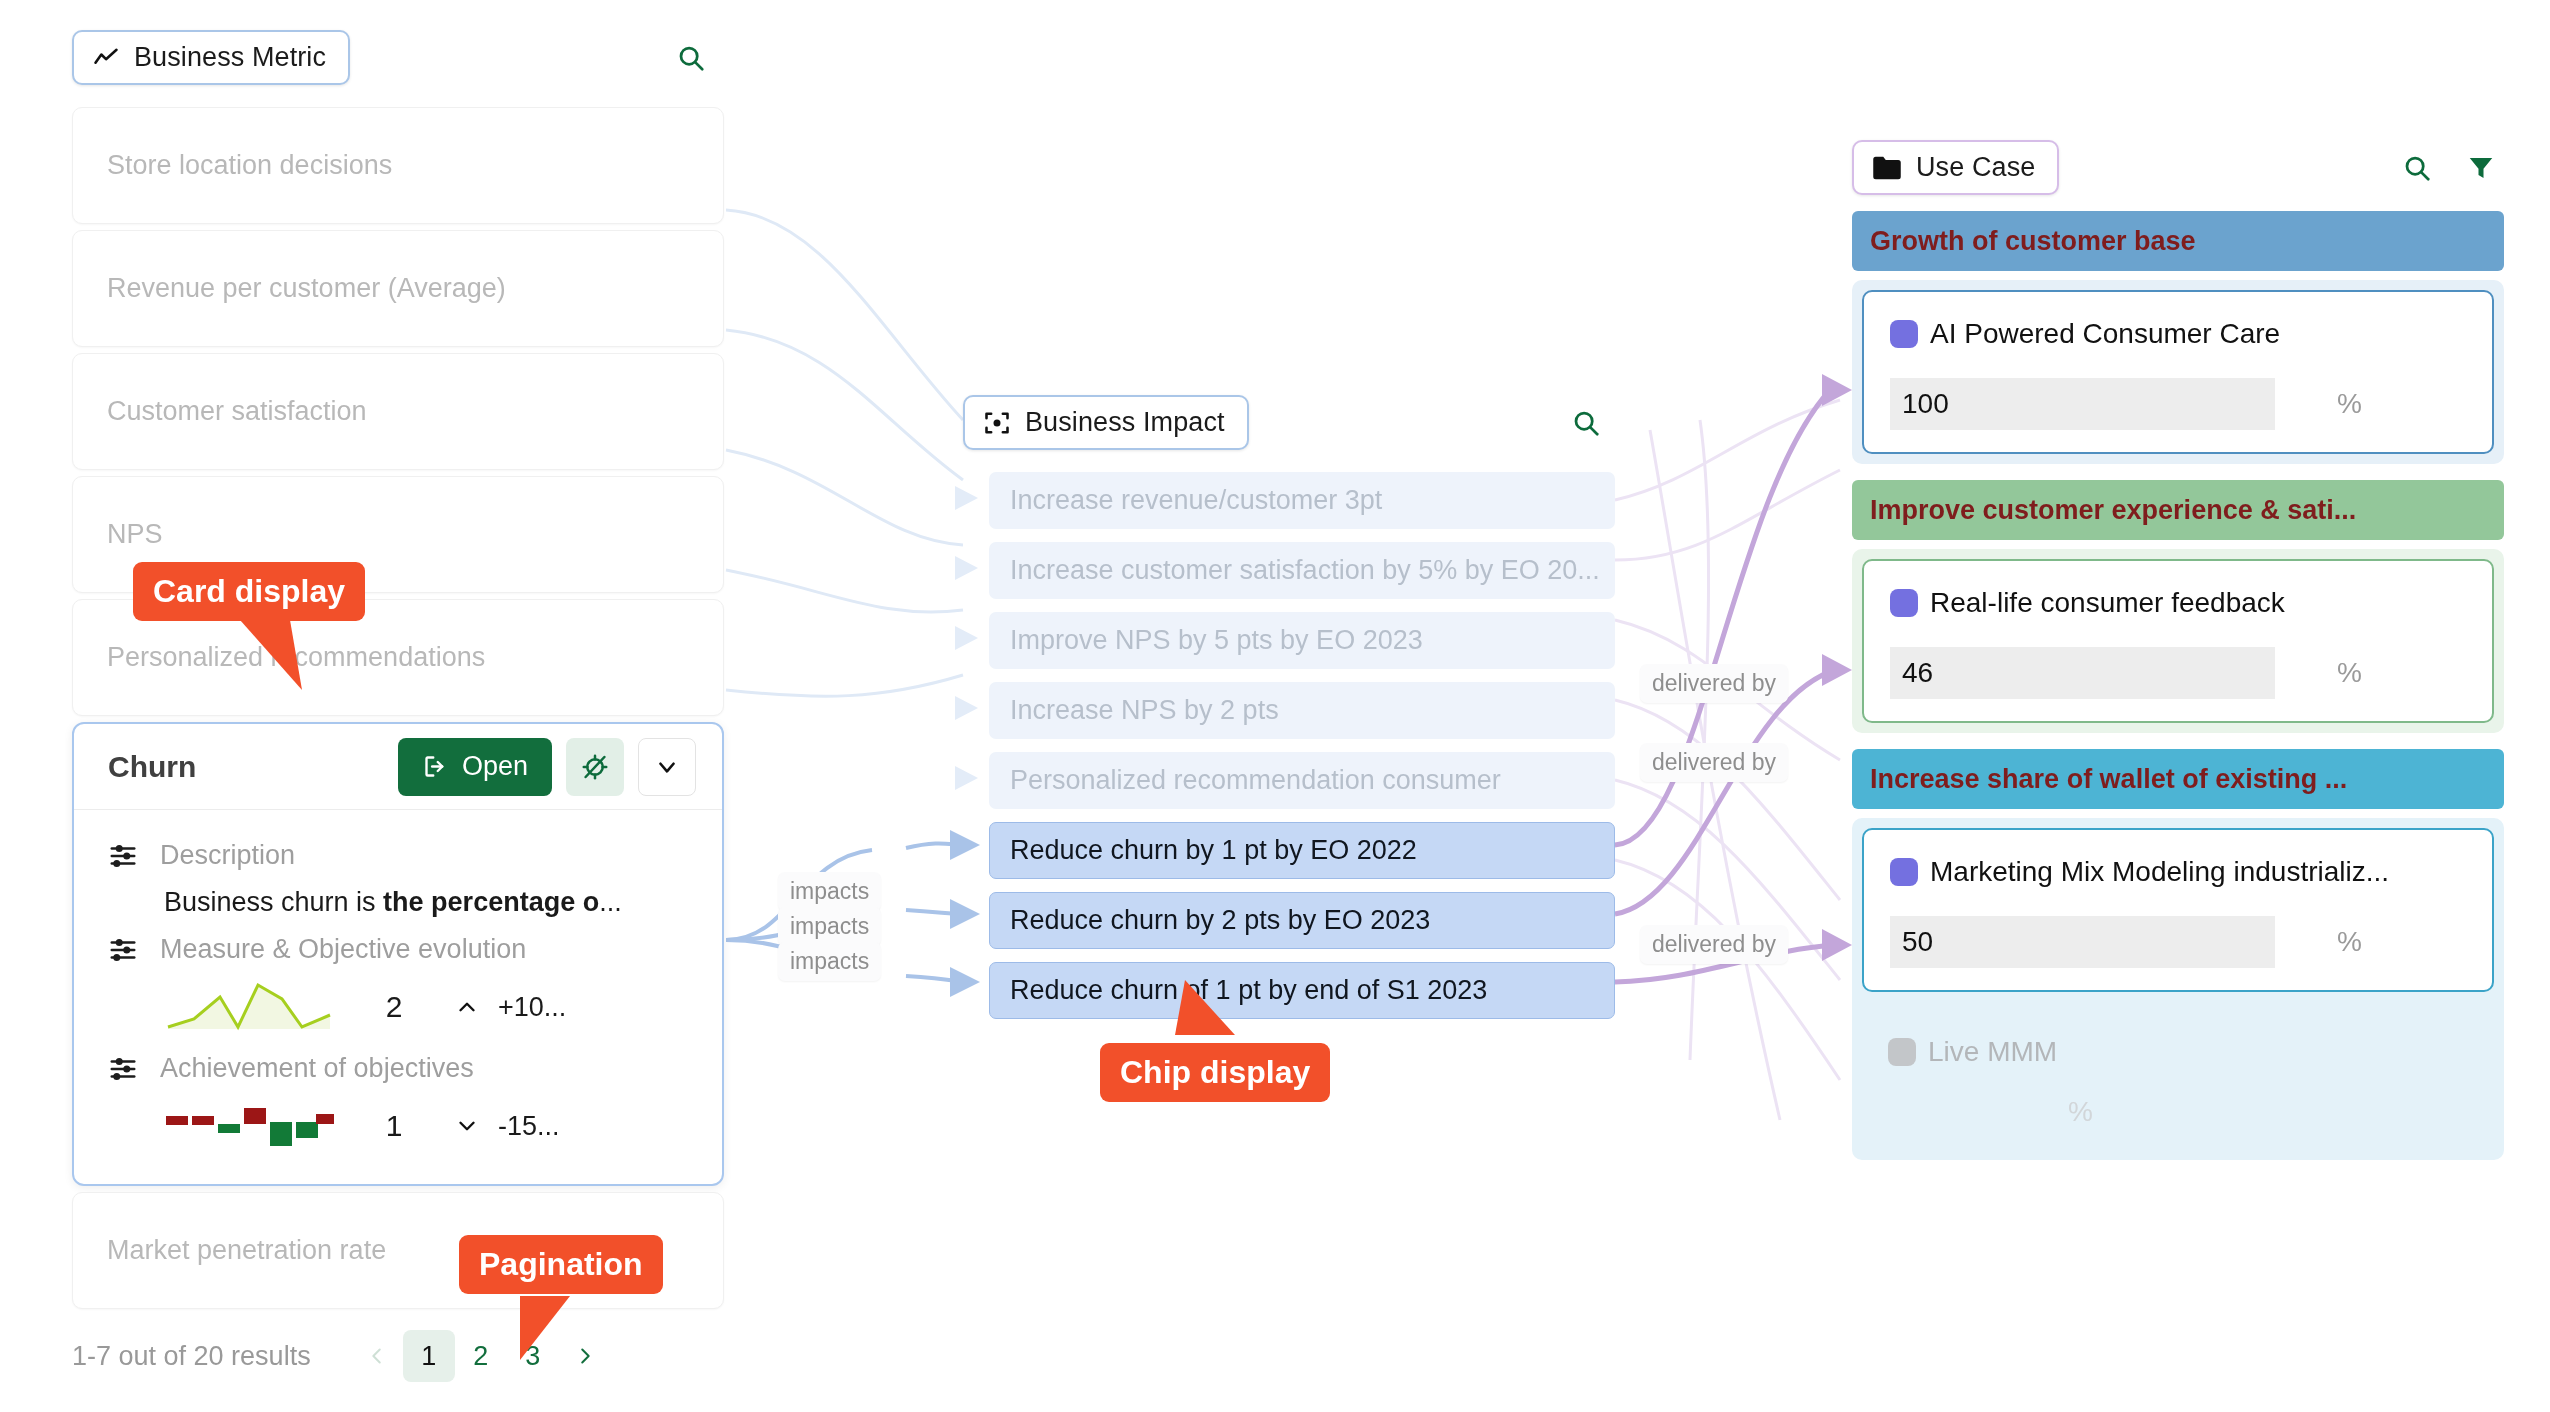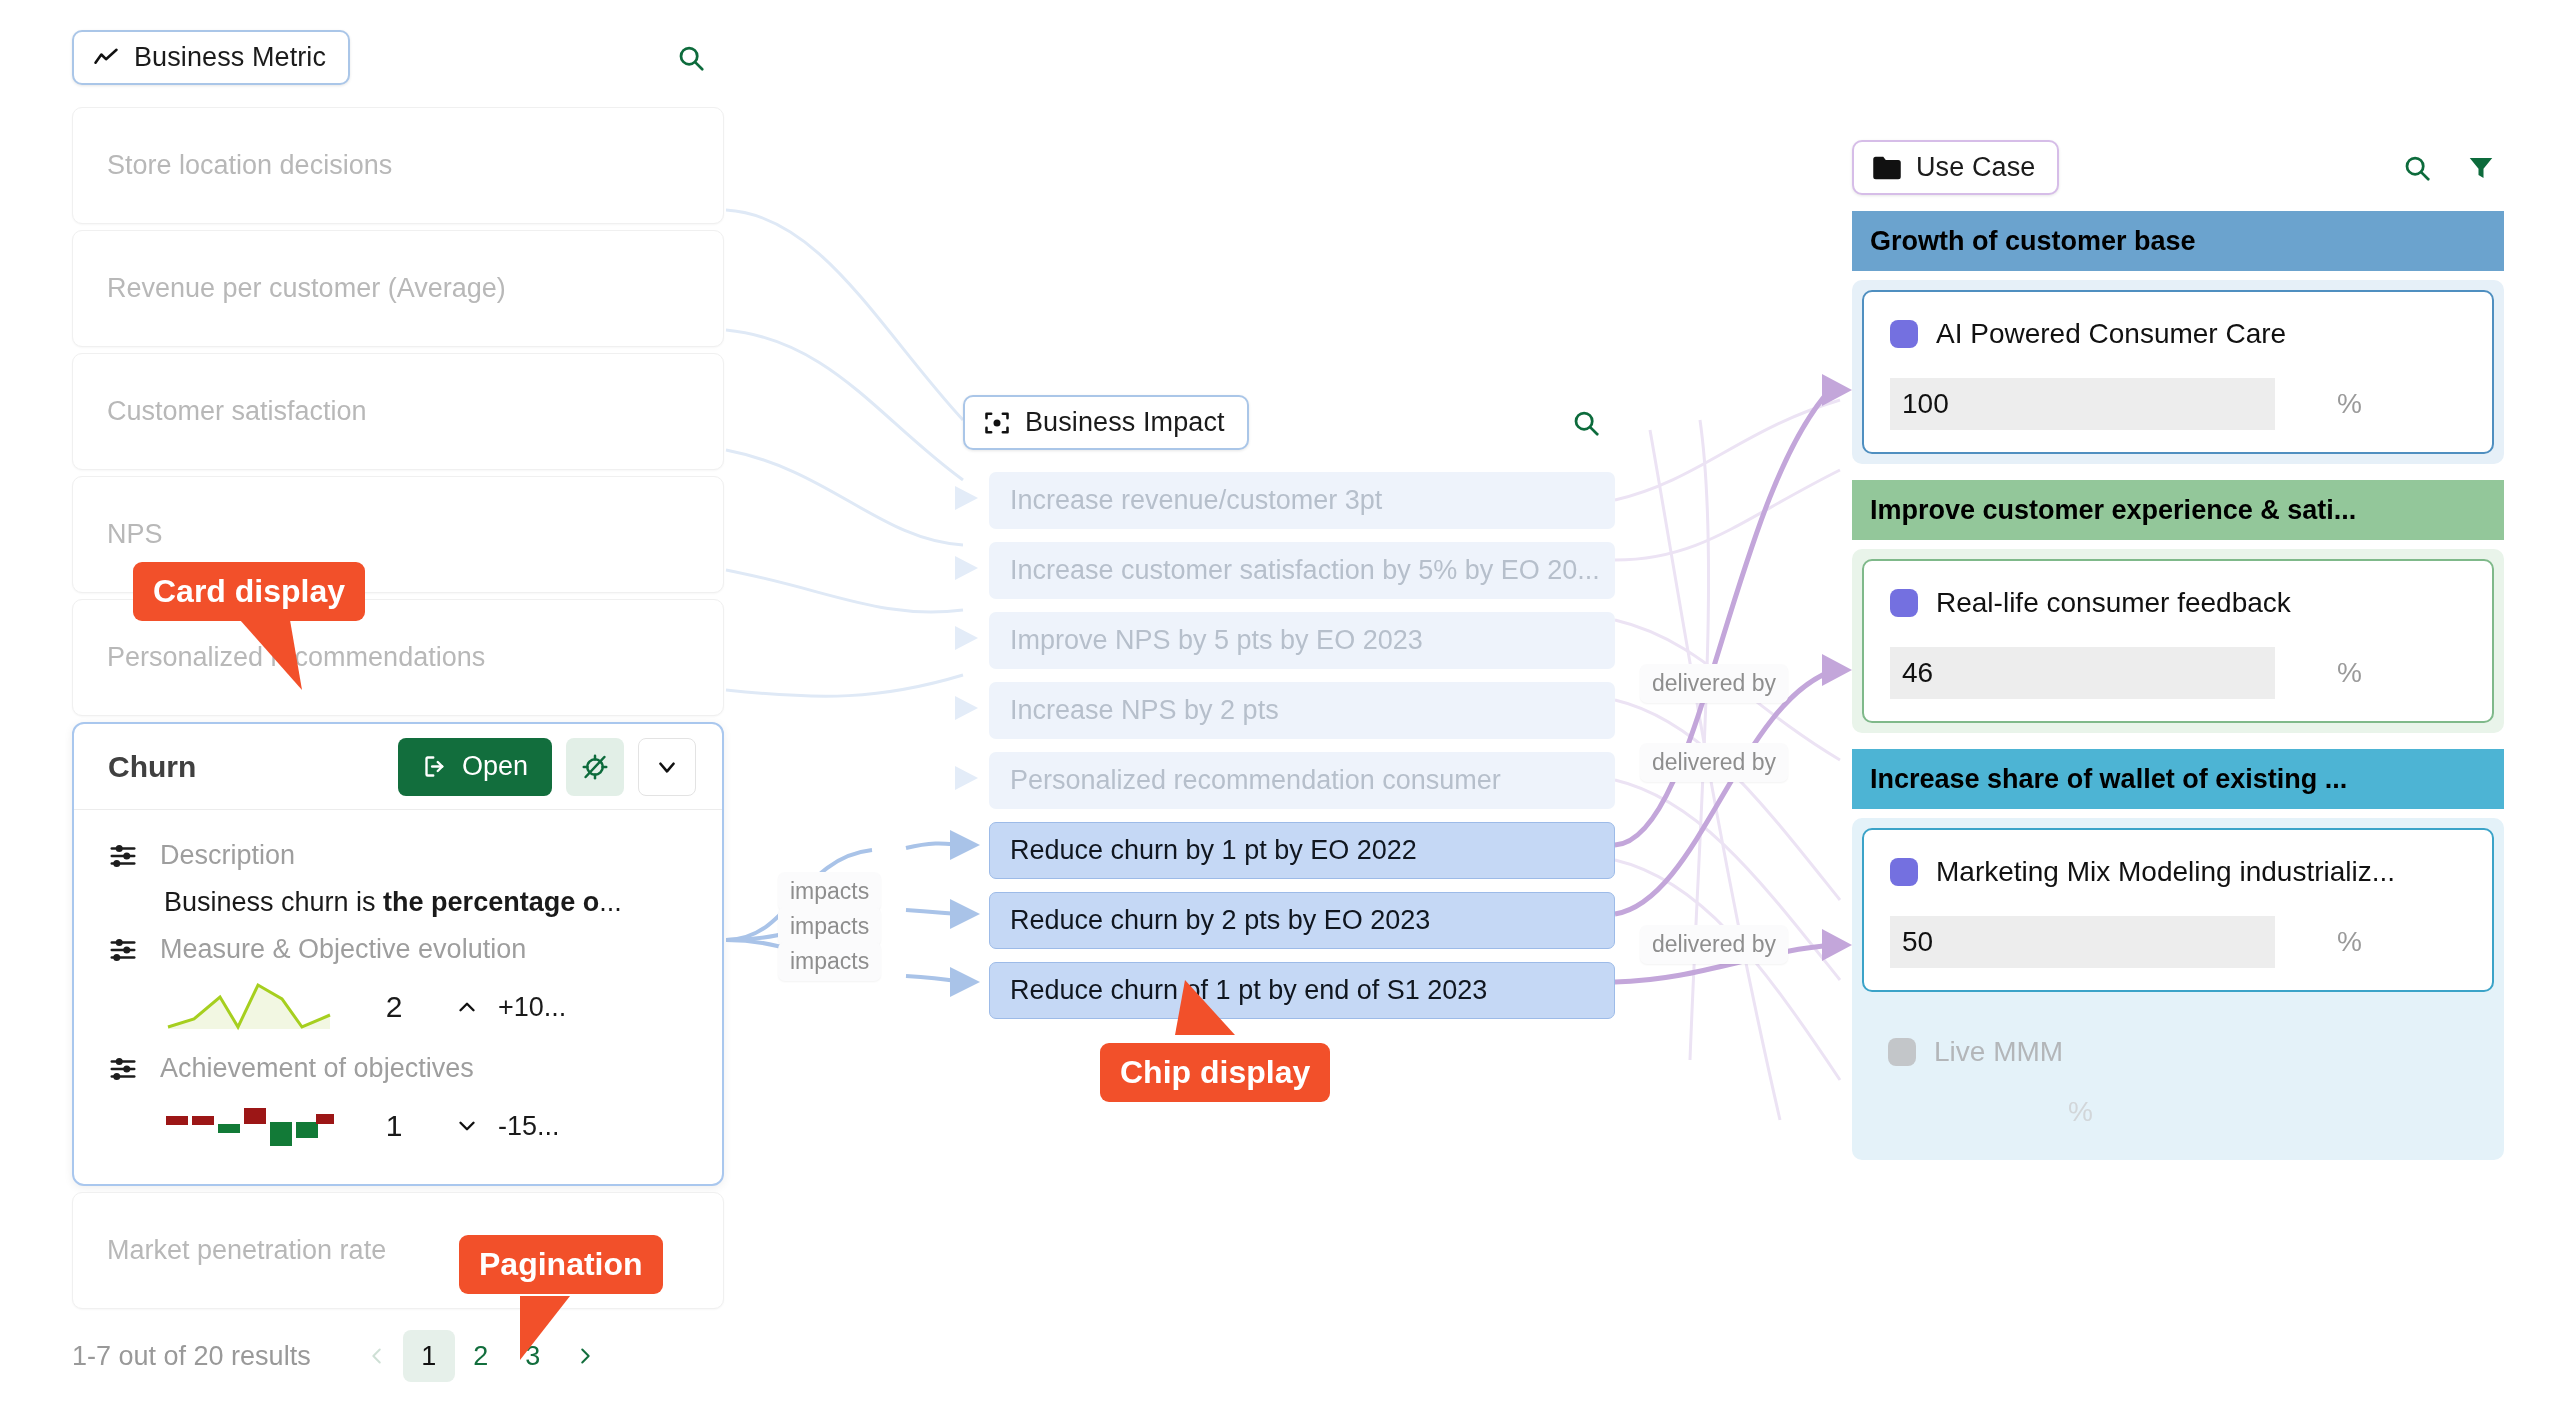--- a/index.html
+++ b/index.html
@@ -115,29 +115,29 @@
   .chip.dim { background:#eef3fb; color:#b6bfcb; border:1px solid transparent; }
   .chip.hl  { background:#c5d8f5; color:#10161f; border:1px solid #9dbbe8; }
 
   
   #usecase-panel { position:absolute; left: 1852px; top: 140px; width: 652px; }
   .uc-head { display:flex; align-items:center; justify-content:space-between;
              width: 652px; padding-right: 8px; }
   .uc-group { margin-top: 16px; }
   .uc-banner {
     height: 60px; display:flex; align-items:center; padding: 0 18px;
-    border-radius: 0; color:#000000; font-size: 27px; font-weight: 700;
+    border-radius: 6px; color:#7f1d1d; font-size: 27px; font-weight: 700;
     white-space:nowrap; overflow:hidden; text-overflow:ellipsis;
   }
   .uc-shell { padding: 10px; border-radius: 10px; margin-top: 9px; }
   .uc-card {
     background:#fff; border-radius: 10px; padding: 26px 26px 22px 26px;
   }
   .uc-card.plain { background: transparent; }
-  .uc-card-title { display:flex; align-items:center; gap: 18px; }
+  .uc-card-title { display:flex; align-items:center; gap: 12px; }
   .dot { width: 28px; height: 28px; border-radius: 8px; flex:0 0 28px; }
   .uc-card-title span.t { font-size: 28px; color:#111;
     white-space:nowrap; overflow:hidden; text-overflow:ellipsis; }
   .uc-val-row { display:flex; align-items:center; margin-top: 28px; }
   .uc-input {
     height: 52px; min-width: 118px; background:#ededed; border:none;
     font-size: 28px; color:#111; padding: 0 12px;
     font-family:"Liberation Sans", sans-serif;
   }
   .uc-pct { font-size: 28px; color:#9a9a9a; margin-left: 62px; }

